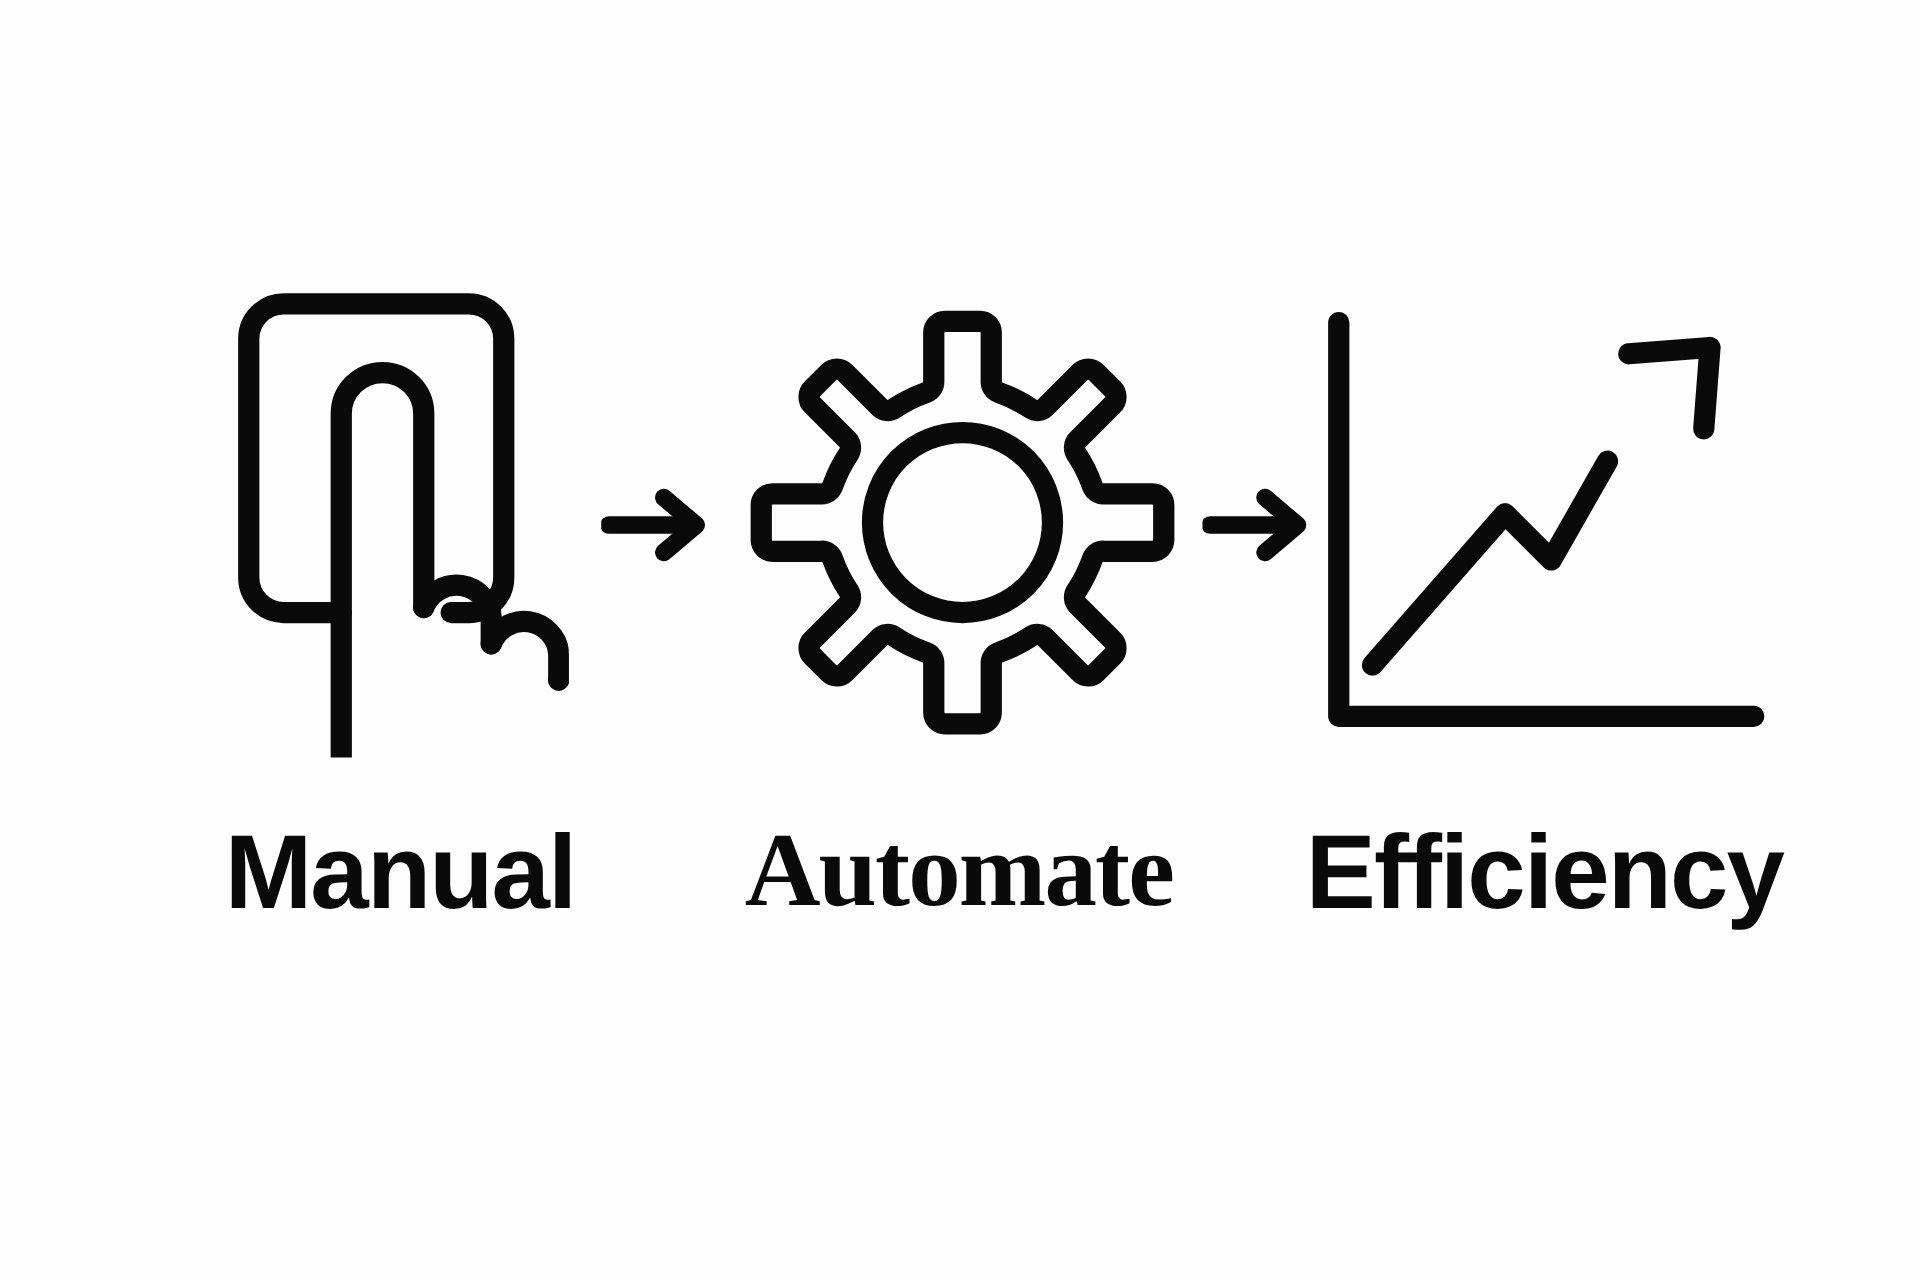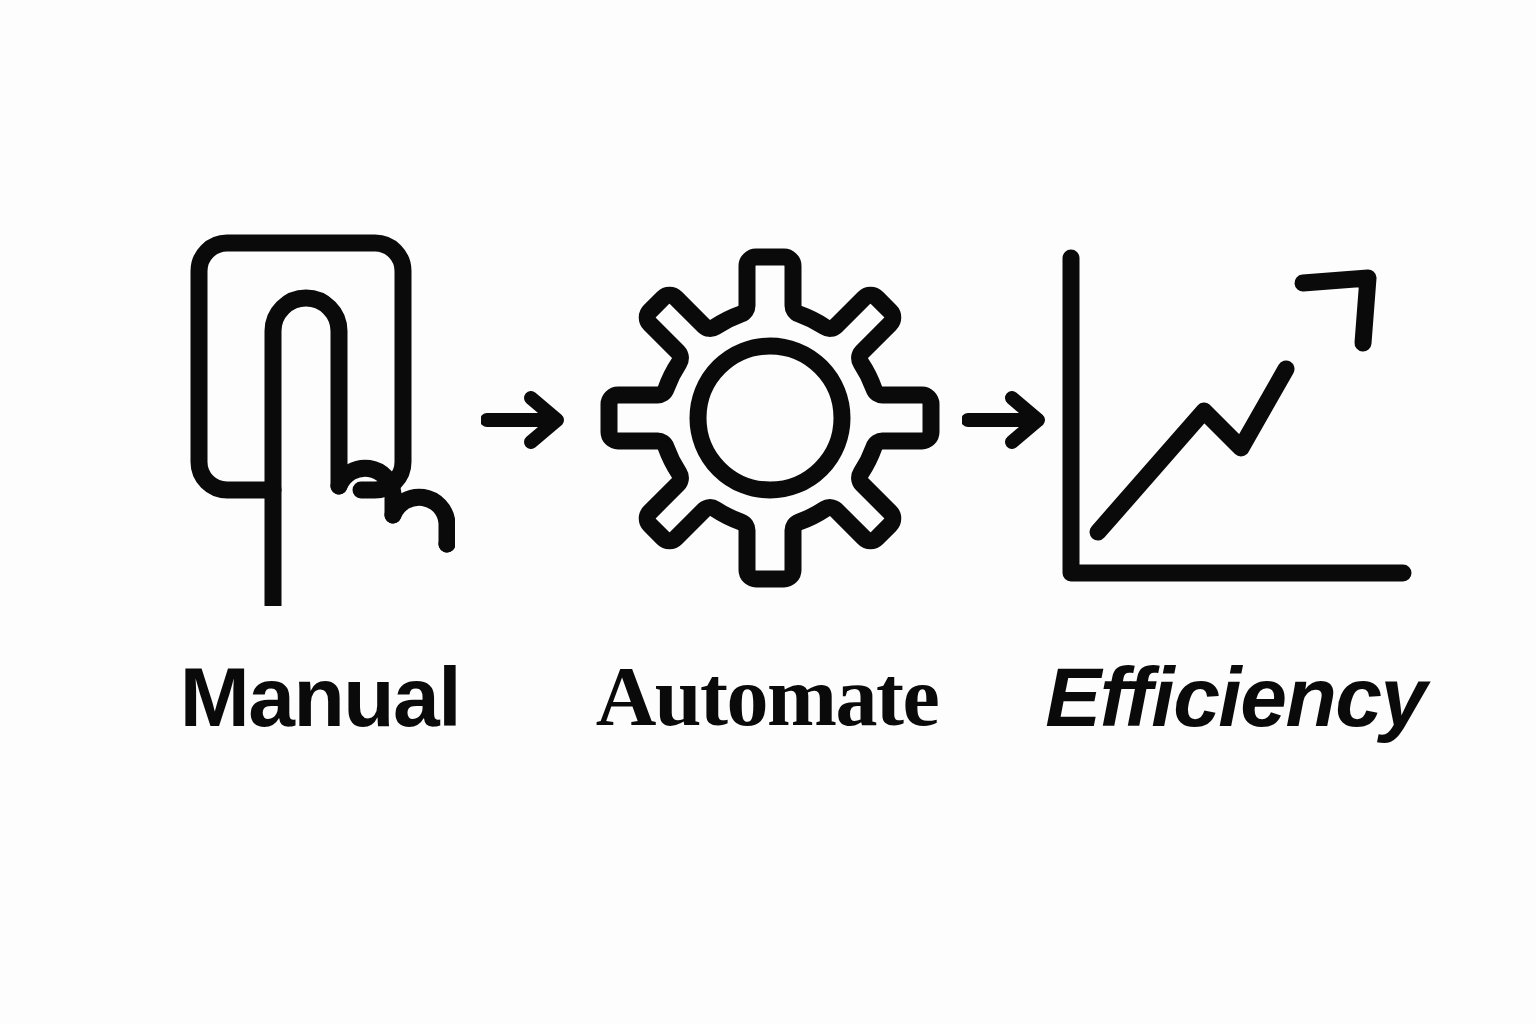--- a/index.html
+++ b/index.html
@@ -83,21 +83,20 @@
   #step-efficiency .step-icon {
     left: 1058px;
     top: 248px;
     width: 355px;
     height: 340px;
   }
   #step-efficiency .step-label {
     left: 1033px;
     top: 655px;
     width: 405px;
-    font-style: italic;
   }
 
   
   .connector {
     position: absolute;
     top: 386px;
     width: 86px;
     height: 68px;
   }
   #connector-1 { left: 481px; }

